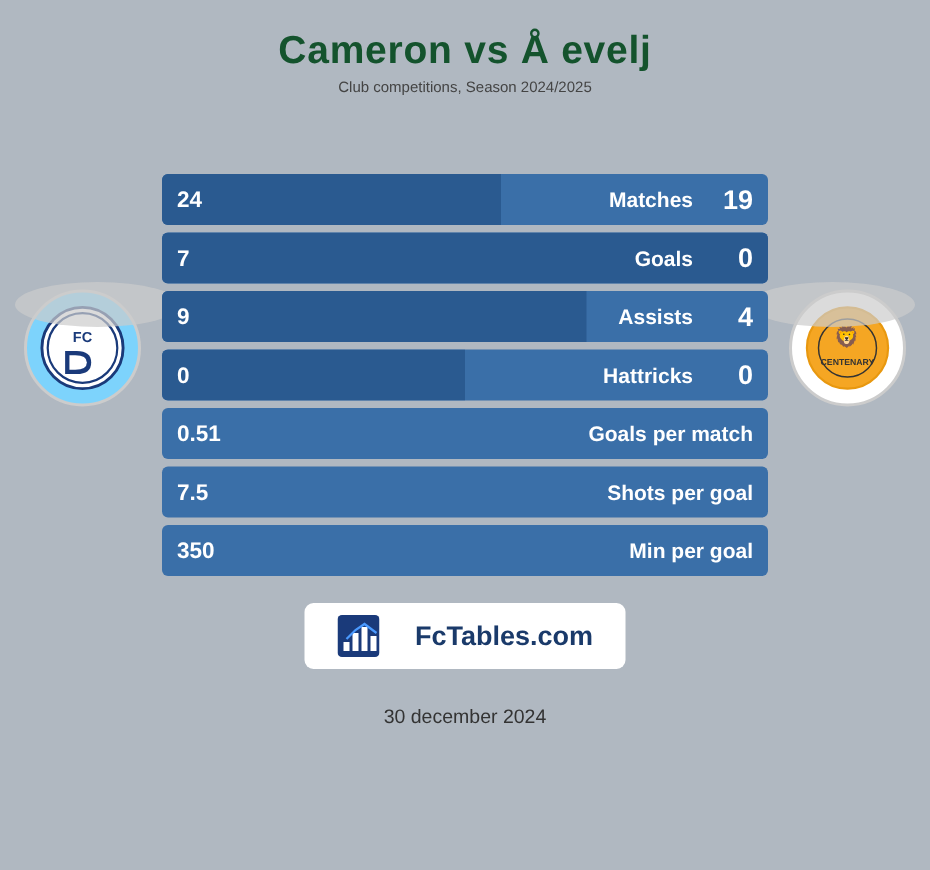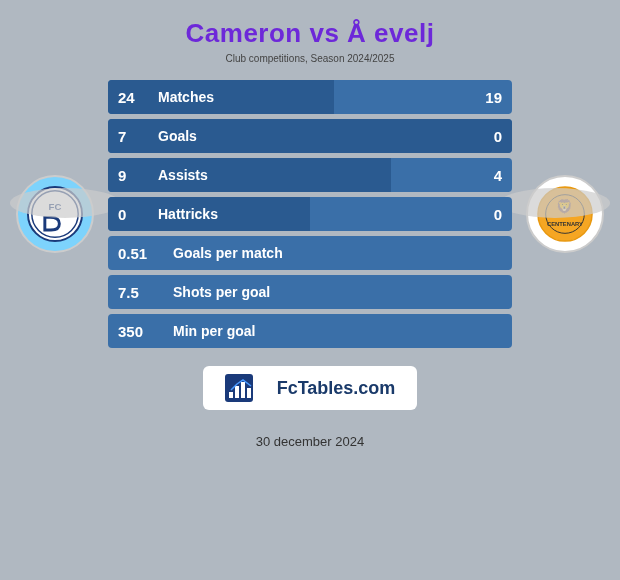--- a/index.html
+++ b/index.html
@@ -17,21 +17,21 @@
 
     .header {
       text-align: center;
       padding: 18px 10px 6px;
       width: 100%;
     }
 
     .title {
       font-size: 26px;
       font-weight: bold;
-      color: #6d28d9;
+      color: #14532d;
       letter-spacing: 0.5px;
     }
 
     .subtitle {
       font-size: 10px;
       color: #444;
       margin-top: 4px;
     }
 
     .content-area {
@@ -83,20 +83,21 @@
     .dundee-utd-logo {
       width: 58px;
       height: 58px;
     }
 
     .stats-section {
       flex: 1;
       display: flex;
       flex-direction: column;
       gap: 5px;
+      margin-top: 36px;
     }
 
     
     .top-oval-left {
       position: absolute;
       left: 10px;
       top: 118px;
       width: 110px;
       height: 30px;
       background: #ccc;
@@ -132,28 +133,28 @@
       width: 40px;
       text-align: left;
       z-index: 1;
     }
 
     .stat-label {
       color: white;
       font-size: 14px;
       font-weight: bold;
       flex: 1;
-      text-align: left;
+      text-align: right;
       z-index: 1;
     }
 
     .stat-right-val {
       color: white;
       font-weight: bold;
-      font-size: 15px;
+      font-size: 18px;
       width: 40px;
       text-align: right;
       z-index: 1;
     }
 
     
     .stat-bar-left {
       position: absolute;
       left: 0;
       top: 0;

